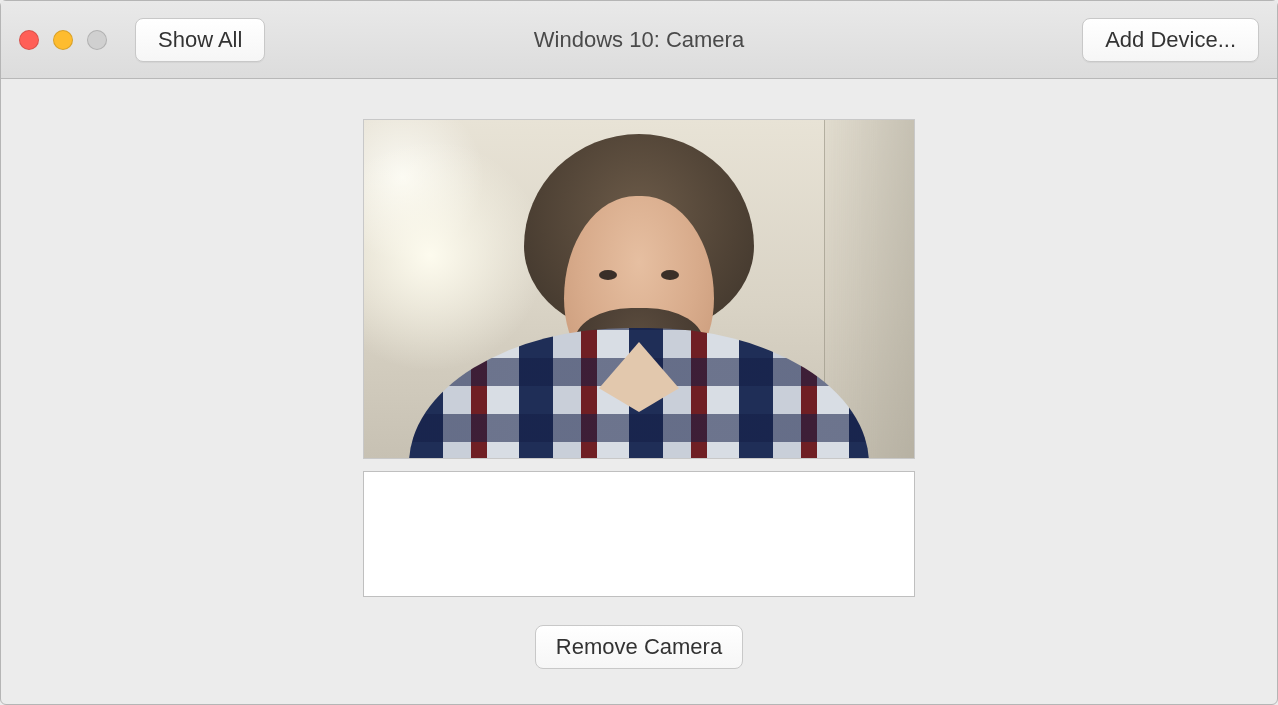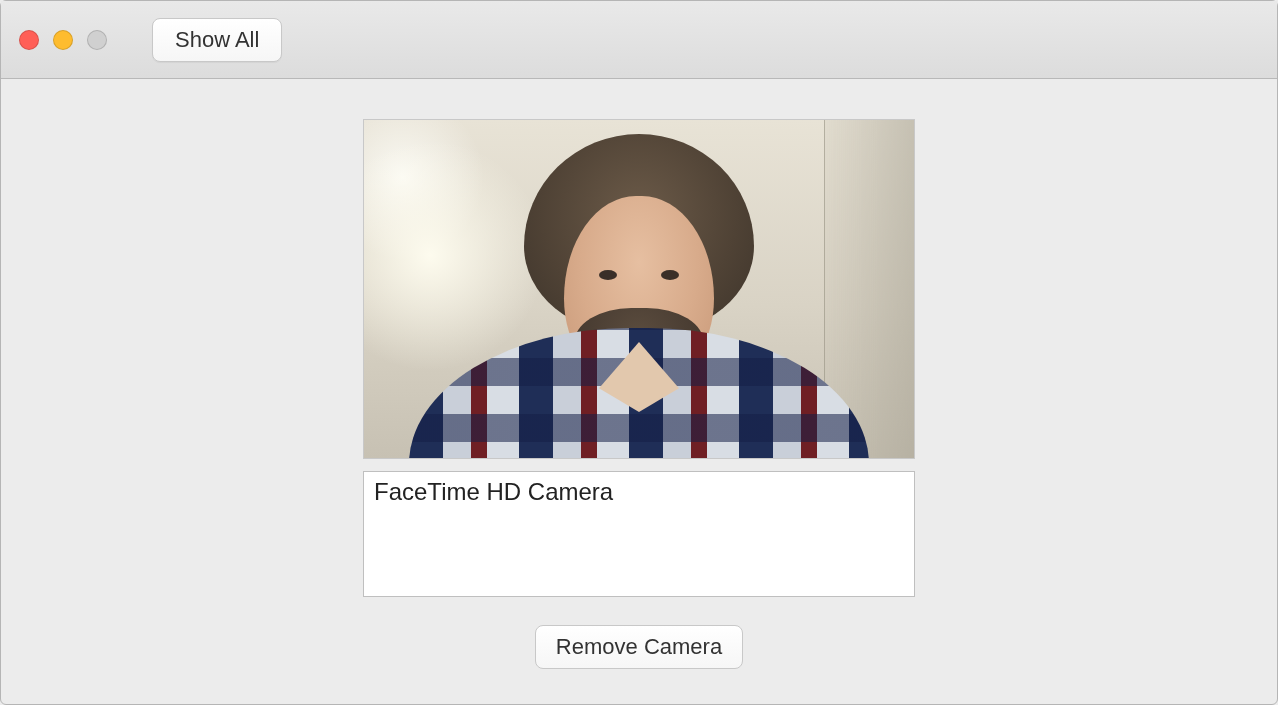--- a/index.html
+++ b/index.html
@@ -57,21 +57,21 @@
       border: 1px solid #c8c8c8;
       border-radius: 8px;
       padding: 8px 22px;
       font-size: 22px;
       color: #333;
       cursor: default;
       box-shadow: 0 1px 1px rgba(0,0,0,0.05);
       white-space: nowrap;
     }
     .show-all-btn {
-      margin-left: 45px;
+      margin-left: 28px;
     }
     .window-title {
       position: absolute;
       left: 50%;
       transform: translateX(-50%);
       font-size: 22px;
       color: #4a4a4a;
     }
     .add-device-btn {
       margin-left: auto;
@@ -219,37 +219,38 @@
 <body>
 
 <div class="window">
   <div class="titlebar">
     <div class="traffic-lights">
       <div class="traffic-light tl-close"></div>
       <div class="traffic-light tl-min"></div>
       <div class="traffic-light tl-zoom"></div>
     </div>
     <button class="toolbar-button show-all-btn">Show All</button>
+    <div class="window-title">Windows 10: Camera</div>
+    <button class="toolbar-button add-device-btn">Add Device...</button>
   </div>
 
   <div class="content">
     <div class="camera-preview">
       <div class="bg"></div>
       <div class="panel"></div>
       <div class="hair"></div>
       <div class="face"></div>
       <div class="eye left"></div>
       <div class="eye right"></div>
       <div class="beard"></div>
       <div class="mouth"></div>
       <div class="shirt"></div>
       <div class="collar"></div>
     </div>
 
     <div class="camera-list">
-      <div class="camera-list-item">FaceTime HD Camera</div>
     </div>
 
     <div class="footer-actions">
       <button class="remove-camera-btn">Remove Camera</button>
     </div>
   </div>
 </div>
 
 </body></html>

